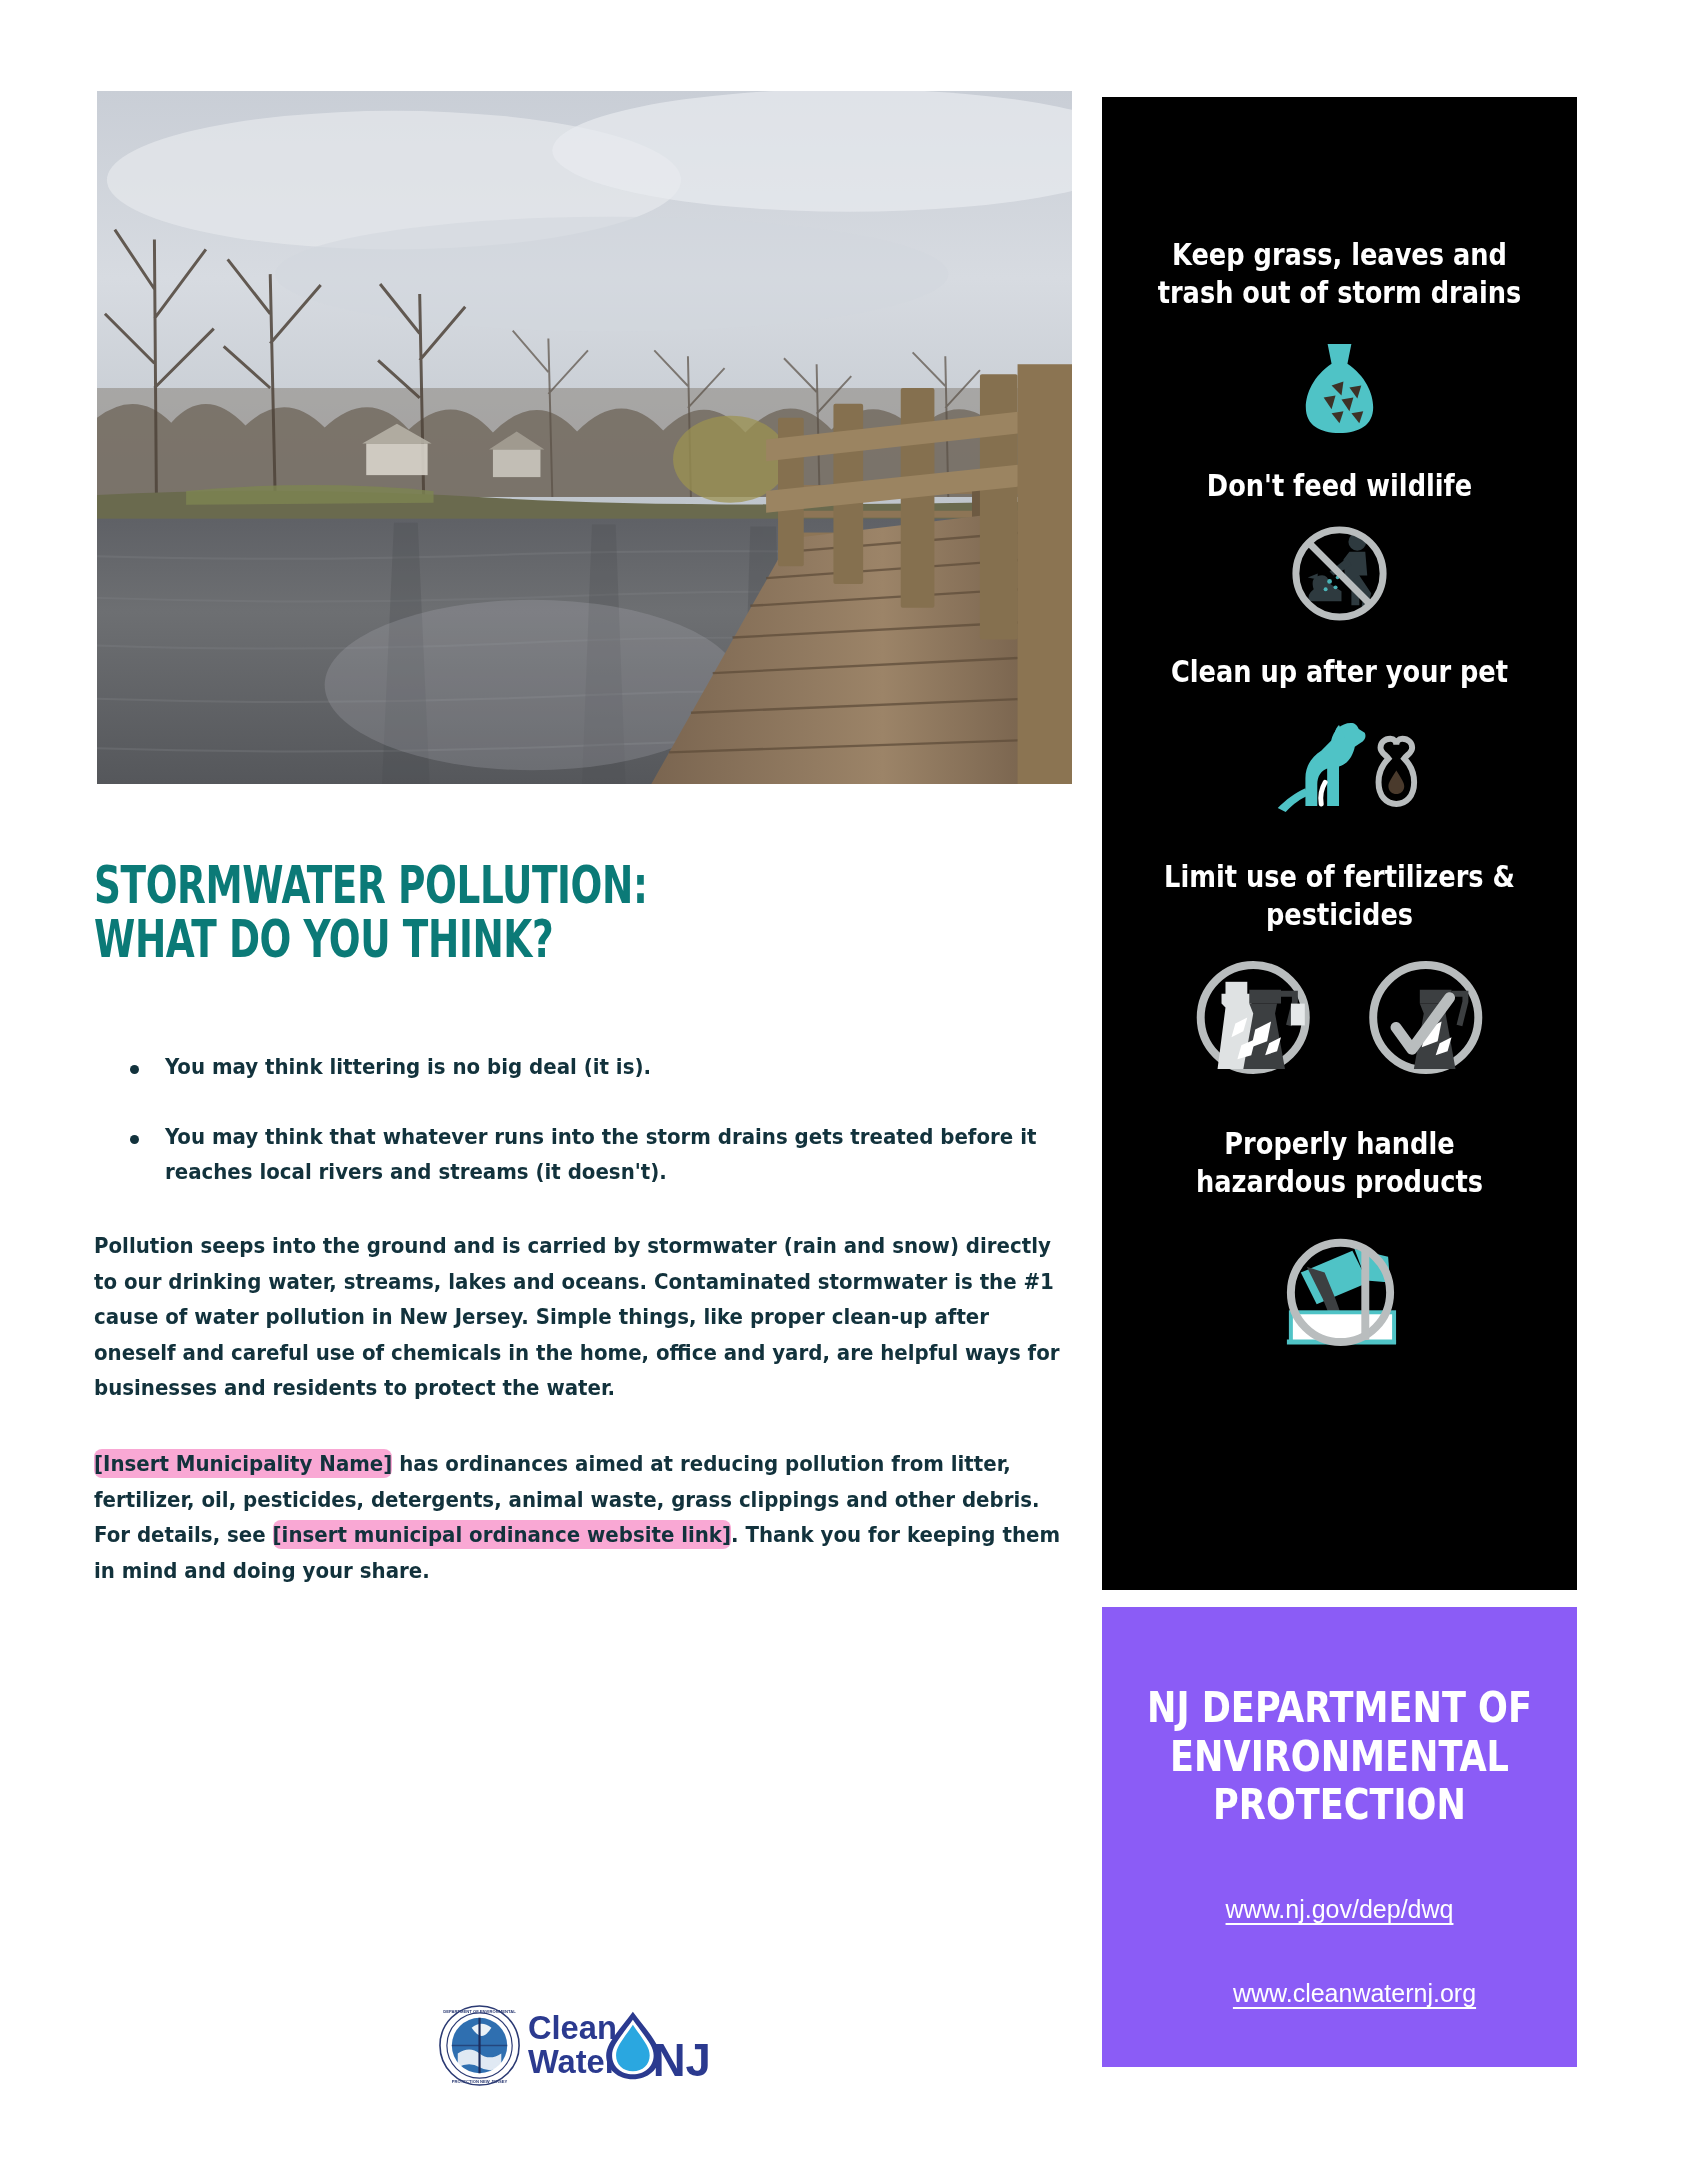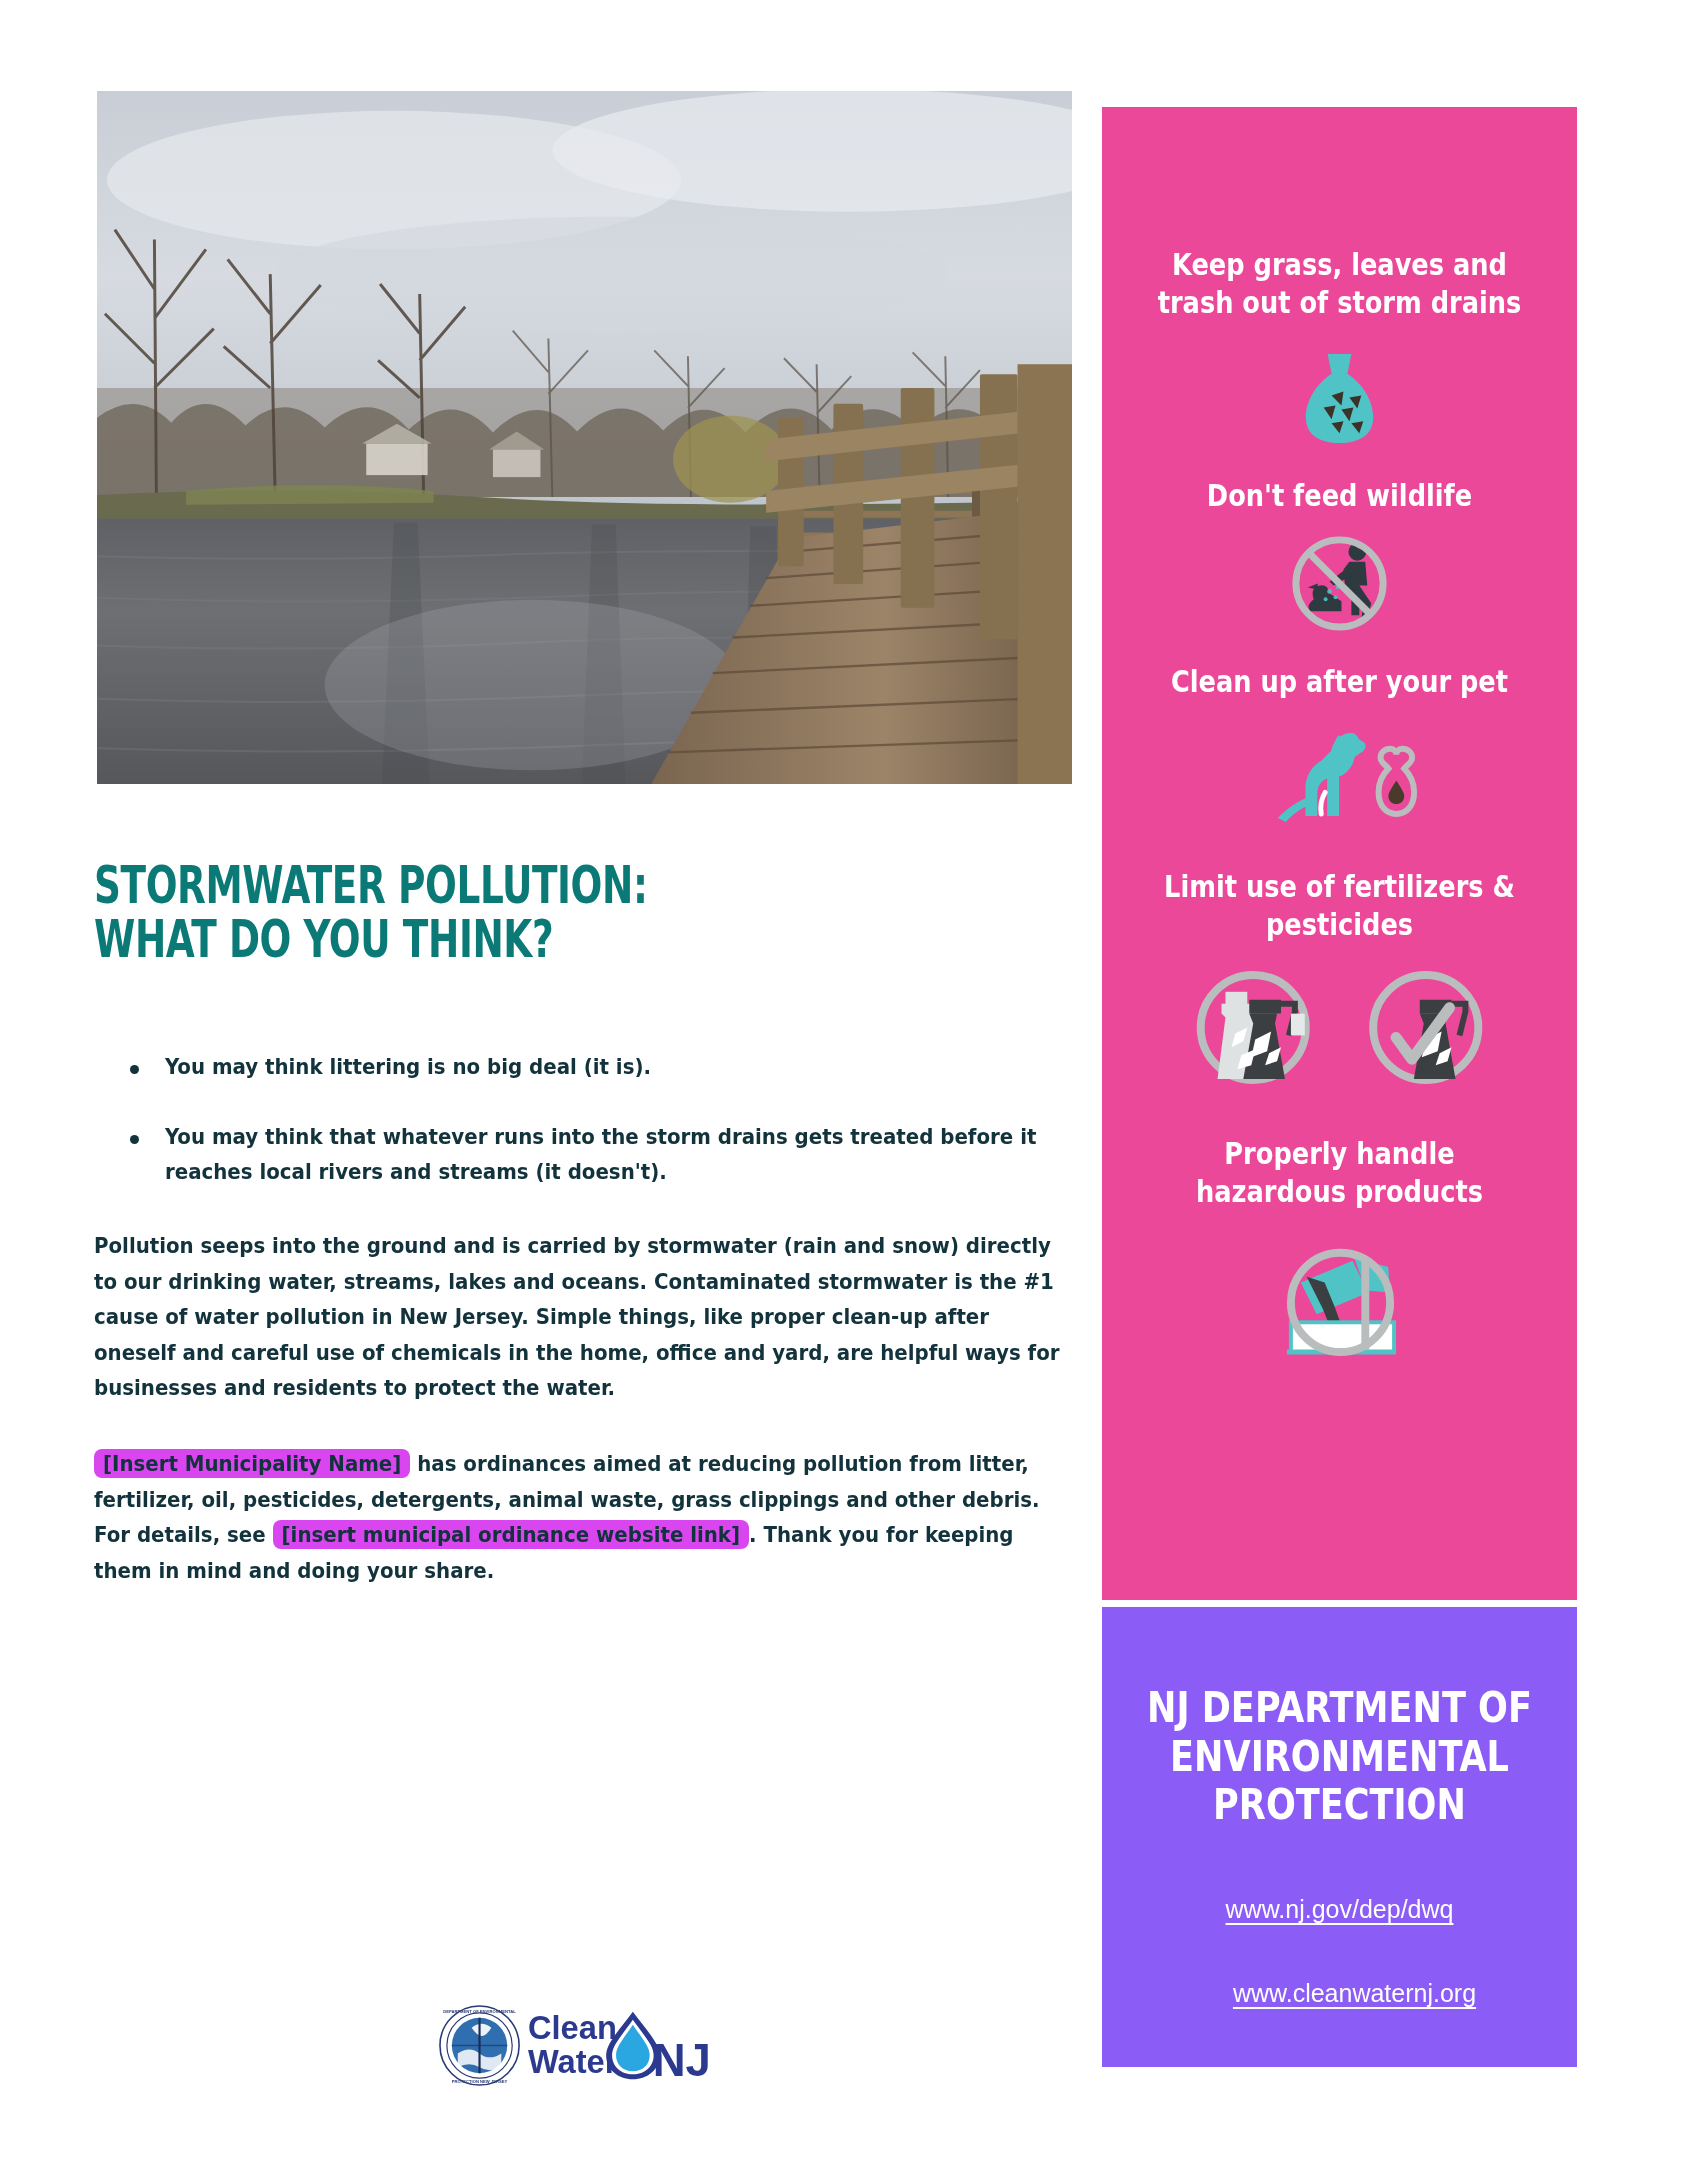--- a/index.html
+++ b/index.html
@@ -45,35 +45,35 @@
     position:relative;padding-left:71px;margin-bottom:34px;
   }
   #body-copy .bullets li:last-child{margin-bottom:0;}
   #body-copy .bullets li::before{
     content:"";position:absolute;left:36px;top:16px;
     width:9px;height:9px;border-radius:50%;background:#12323c;
   }
   #body-copy p{margin:0 0 40px 0;}
   #body-copy p:last-child{margin-bottom:0;}
   .hl{
-    background:#d946ef;border-radius:8px;
-    padding:2px 9px;box-decoration-break:clone;-webkit-box-decoration-break:clone;
+    background:#f9a8d4;border-radius:8px;
+    padding:2px 0;box-decoration-break:clone;-webkit-box-decoration-break:clone;
   }
 
   
   #logo-lockup{
     position:absolute;left:436px;top:1994px;
     width:277px;height:103px;
   }
   #logo-lockup svg{display:block;}
 
   
   #blue-panel{
-    position:absolute;left:1102px;top:107px;width:475px;height:1493px;
-    background:#ec4899;
+    position:absolute;left:1102px;top:97px;width:475px;height:1493px;
+    background:#000000;
   }
   .tip-head{
     color:#ffffff;text-align:center;
     font-family:"Liberation Sans Narrow","DejaVu Sans Condensed","Liberation Sans",sans-serif;
     font-weight:bold;font-size:31px;line-height:1.22;
     padding:0 28px;
     transform:scaleX(0.92);
   }
   .tip-art{display:flex;align-items:center;justify-content:center;}
   .tip-art svg{display:block;}

